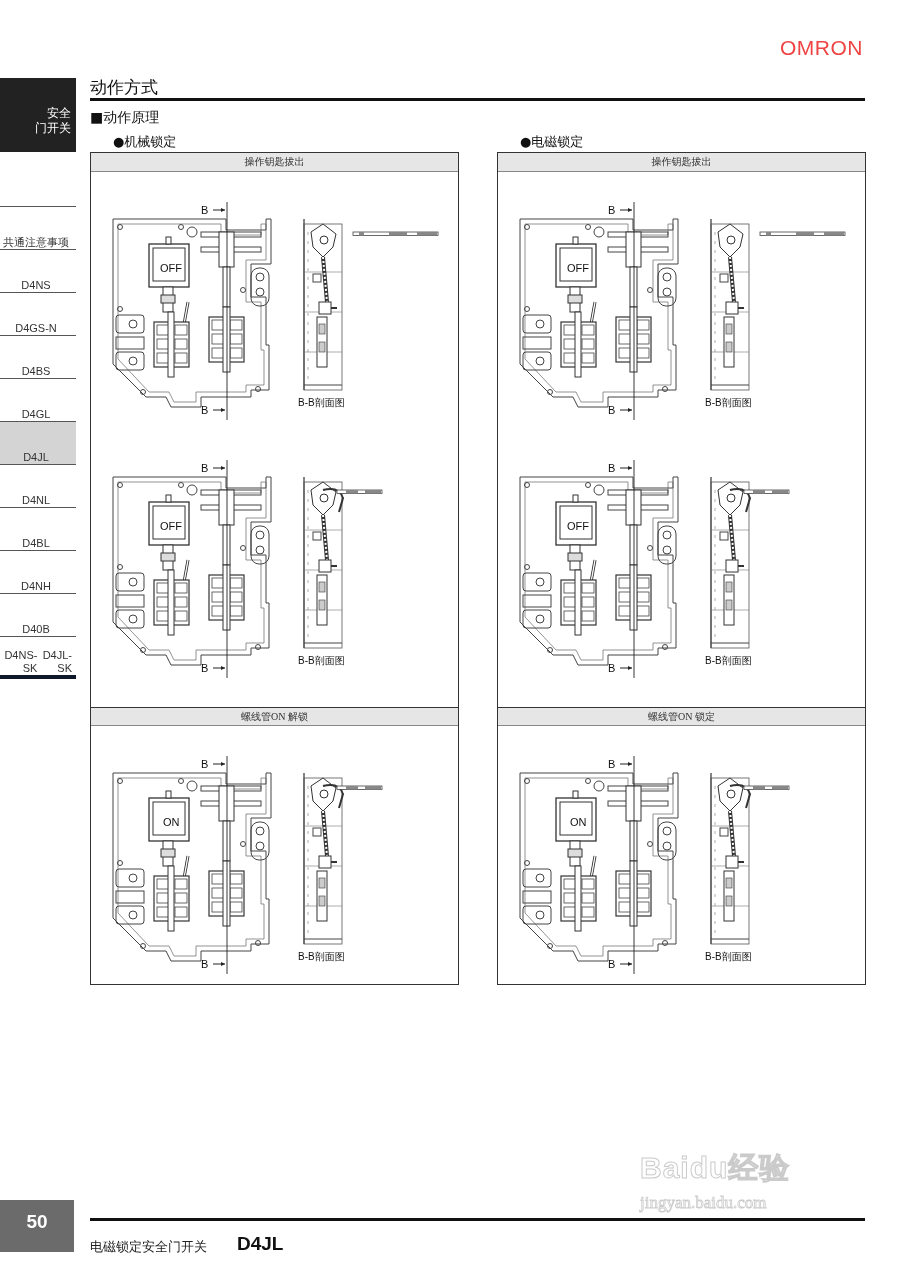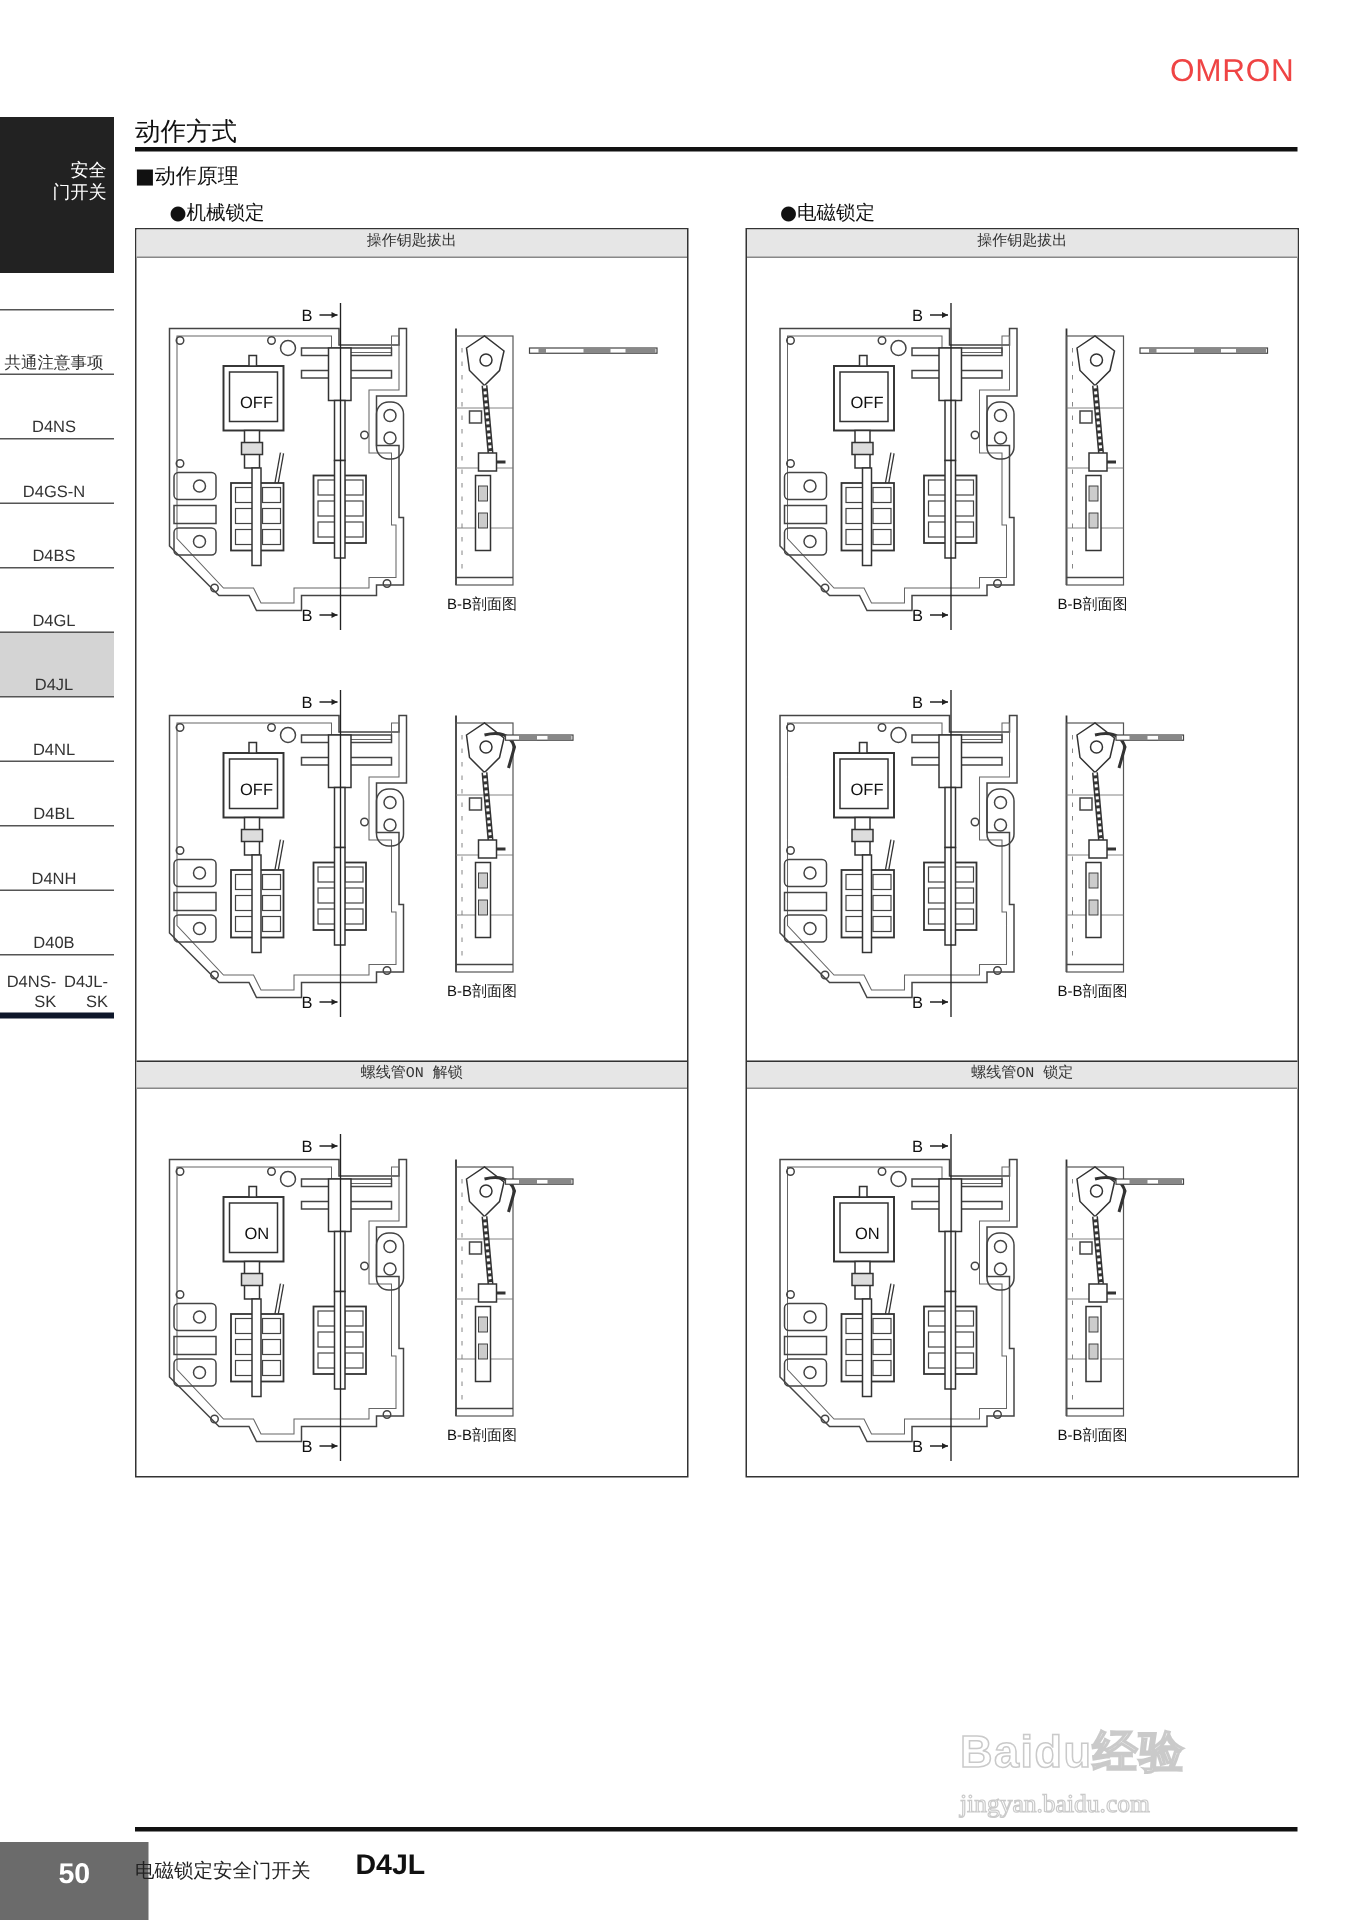--- a/index.html
+++ b/index.html
@@ -1,44 +1,44 @@
 <!DOCTYPE html>
 <html><head>
 <meta charset="utf-8">
 <style>
   * { box-sizing: border-box; margin: 0; padding: 0; }
   html, body { width: 904px; height: 1280px; background: #ffffff; overflow: hidden; }
   body { position: relative; font-family: "DejaVu Sans", "Liberation Sans", sans-serif; color: #1a1a1a; }
 
   .brand { position: absolute; left: 780px; top: 36px; font-family: "Liberation Sans", sans-serif; font-weight: normal; font-size: 21px; letter-spacing: 0.5px; color: #ef4444; }
 
-  .side-black { position: absolute; left: 0; top: 78px; width: 76px; height: 104px; background: #222222; }
+  .side-black { position: absolute; left: 0; top: 78px; width: 76px; height: 74px; background: #222222; }
   .side-black .label { position: absolute; right: 5px; top: 28px; text-align: right; color: #ffffff; font-size: 12px; line-height: 15px; }
 
   .side-nav { position: absolute; left: 0; top: 206px; width: 76px; }
   .side-item { position: relative; height: 43px; border-top: 1px solid #555; text-align: right; padding-right: 4px; font-family: "Liberation Sans", sans-serif; font-size: 11px; color: #333; display: flex; flex-direction: row; justify-content: center; align-items: flex-end; line-height: 13px; cursor: pointer; }
   .side-item.active { background: #d4d4d4; }
   .side-item.last { border-bottom: 4px solid #0f172a; }
 
   .section-title { position: absolute; left: 90px; top: 76px; font-family: "DejaVu Serif", serif; font-size: 17px; color: #111; text-align: right; }
   .section-rule { position: absolute; left: 90px; top: 98px; width: 775px; height: 3px; background: #111; }
   .sub-title { position: absolute; left: 90px; top: 109px; font-family: "DejaVu Serif", serif; font-size: 14px; color: #111; }
   .col-label { position: absolute; top: 133px; font-family: "DejaVu Serif", serif; font-size: 13px; color: #111; margin-left: 23px; }
 
   .frame { position: absolute; width: 369px; height: 833px; border: 1px solid #333; background: #fff; }
   .panel { position: absolute; left: 0; width: 367px; }
-  .panel-head { height: 19px; background: #e6e6e6; border-bottom: 1px solid #888; font-family: Liberation Mono, monospace; font-size: 10px; color: #333; text-align: center; line-height: 18px; }
+  .panel-head { height: 19px; background: #e6e6e6; border-bottom: 1px solid #888; font-family: Liberation Serif, serif; font-size: 10px; color: #333; text-align: center; line-height: 18px; }
   .panel + .panel .panel-head { border-top: 1px solid #333; }
   .panel-body { position: relative; height: 257px; }
   .panel-body svg { position: absolute; left: 0; top: 0; }
   .cap { position: absolute; font-family: "Liberation Sans", sans-serif; font-size: 10px; color: #111; }
   .state-text { font-family: "Liberation Sans", sans-serif; font-size: 11px; fill: #111; }
 
   .foot-rule { position: absolute; left: 90px; top: 1218px; width: 775px; height: 3px; background: #111; }
-  .page-num { position: absolute; left: 0; top: 1228px; width: 99px; height: 52px; background: #6b6b6b; color: #fff; font-family: "Liberation Sans", sans-serif; font-weight: bold; font-size: 19px; text-align: center; line-height: 44px; }
+  .page-num { position: absolute; left: 0; top: 1200px; width: 74px; height: 52px; background: #6b6b6b; color: #fff; font-family: "Liberation Sans", sans-serif; font-weight: bold; font-size: 19px; text-align: center; line-height: 44px; }
   .foot-title { position: absolute; left: 90px; top: 1238px; font-family: "DejaVu Serif", serif; font-size: 13px; color: #222; }
   .foot-model { position: absolute; left: 237px; top: 1233px; font-family: "Liberation Sans", sans-serif; font-weight: bold; font-size: 19px; color: #111; }
 
   .watermark { position: absolute; left: 640px; top: 1148px; color: #ffffff; opacity: 0.95; }
   .wm-main { font-family: "Liberation Sans", sans-serif; font-weight: bold; font-size: 30px; color: #fff; -webkit-text-stroke: 1px #c8c8c8; letter-spacing: 1px; }
   .wm-sub { font-family: Liberation Serif, serif; font-size: 17px; color: #fff; -webkit-text-stroke: 0.8px #c8c8c8; margin-top: 4px; }
 </style>
 </head>
 <body>
 

